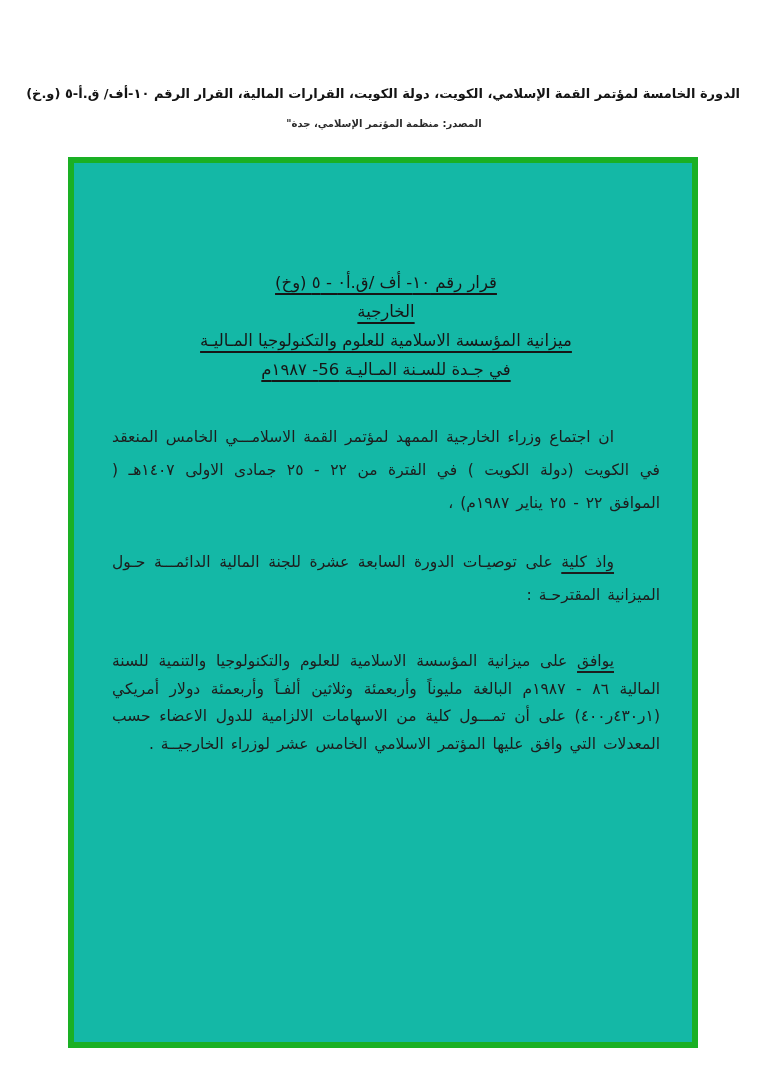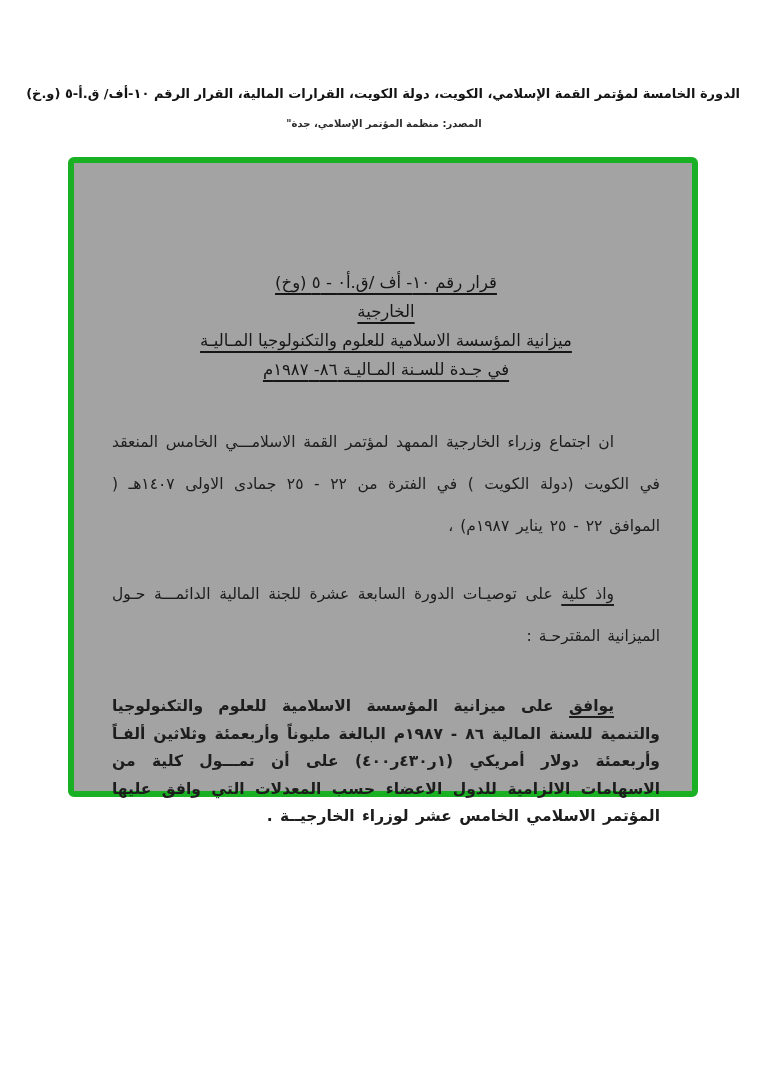--- a/index.html
+++ b/index.html
@@ -40,25 +40,25 @@
     font-size: 10px;
     font-weight: bold;
     color: #2a2a2a;
   }
   
   .doc-frame {
     position: absolute;
     left: 68px;
     top: 117px;
     width: 630px;
-    height: 640px;
+    height: 891px;
     box-sizing: border-box;
     border: 6px solid #1ab024;
-    border-radius: 6px;
-    background: #a3a3a3;
+    border-radius: 0;
+    background: #14b8a6;
   }
   .doc-content {
     direction: rtl;
     padding: 105px 32px 0 38px;
     color: #1c1c1c;
   }
   
   .title-block {
     text-align: center;
     font-size: 16.5px;
@@ -74,26 +74,26 @@
   
   .paras {
     margin-top: 37px;
     font-size: 15.5px;
     color: #1d1d1d;
     word-spacing: 2px;
   }
   .para {
     text-align: justify;
     text-indent: 46px;
-    line-height: 42px;
+    line-height: 33px;
     margin: 0 0 26px 0;
   }
   .para.gap-sm { margin-bottom: 22px; }
   .para.gap-lg { margin-bottom: 36px; }
-  .para.tight  { line-height: 27.5px; margin-bottom: 0; font-weight: bold; }
+  .para.tight  { line-height: 27.5px; margin-bottom: 0; }
   
   .scan-artifact {
     position: absolute;
     left: 160px;
     top: 1074px;
     width: 4px;
     height: 2px;
     background: #d8d8d8;
     border-radius: 50%;
   }
@@ -114,21 +114,21 @@
         <div class="title-line">
           <span class="u">قرار رقم ١٠- أف /ق.أ٠ - ٥ (وخ)</span>
         </div>
         <div class="title-line">
           <span class="u">الخارجية</span>
         </div>
         <div class="title-line">
           <span class="u">ميزانية المؤسسة الاسلامية للعلوم والتكنولوجيا المـاليـة</span>
         </div>
         <div class="title-line">
-          <span class="u">في جـدة للسـنة المـاليـة ٨٦- ١٩٨٧م</span>
+          <span class="u">في جـدة للسـنة المـاليـة 56- ١٩٨٧م</span>
         </div>
       </div>
 
       <div class="paras">
 
         <p class="para"><span>ان اجتماع وزراء الخارجية الممهد لمؤتمر القمة الاسلامـــي الخامس المنعقد في الكويت (دولة الكويت ) في الفترة من ٢٢ - ٢٥ جمادى الاولى ١٤٠٧هـ ( الموافق ٢٢ - ٢٥ يناير ١٩٨٧م) ،</span></p>
 
 
         <p class="para gap-lg"><span class="u">واذ كلية</span><span> على توصيـات الدورة السابعة عشرة للجنة المالية الدائمـــة حـول الميزانية المقترحـة :</span></p>
 

